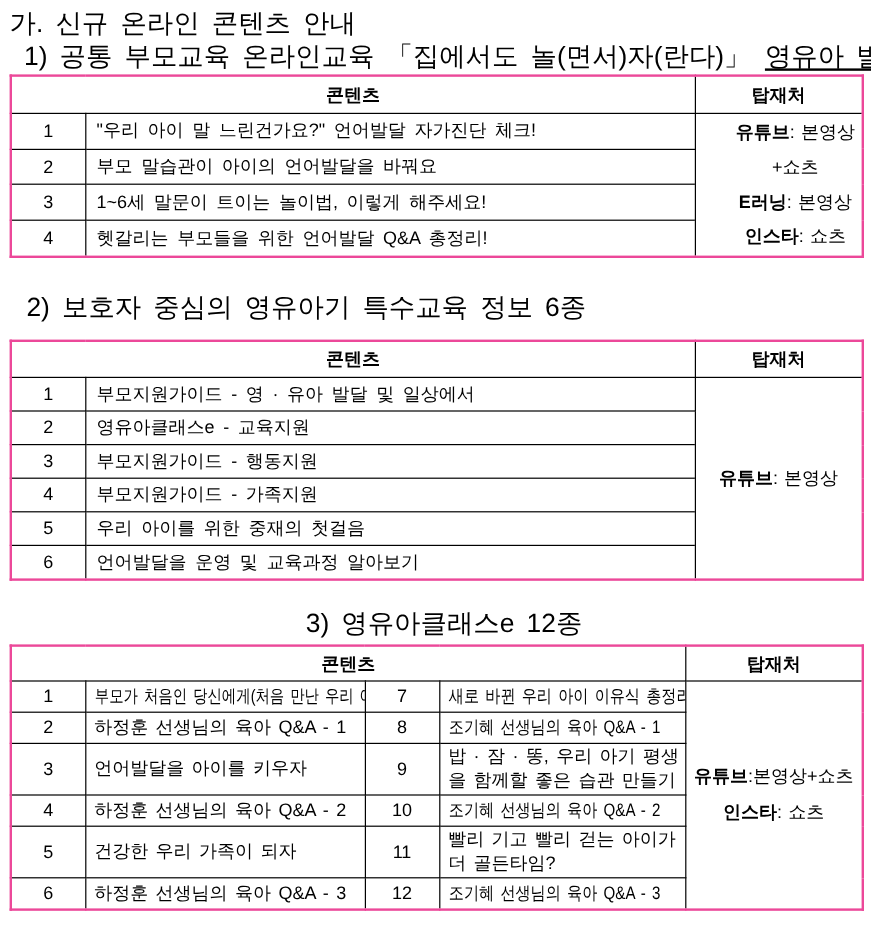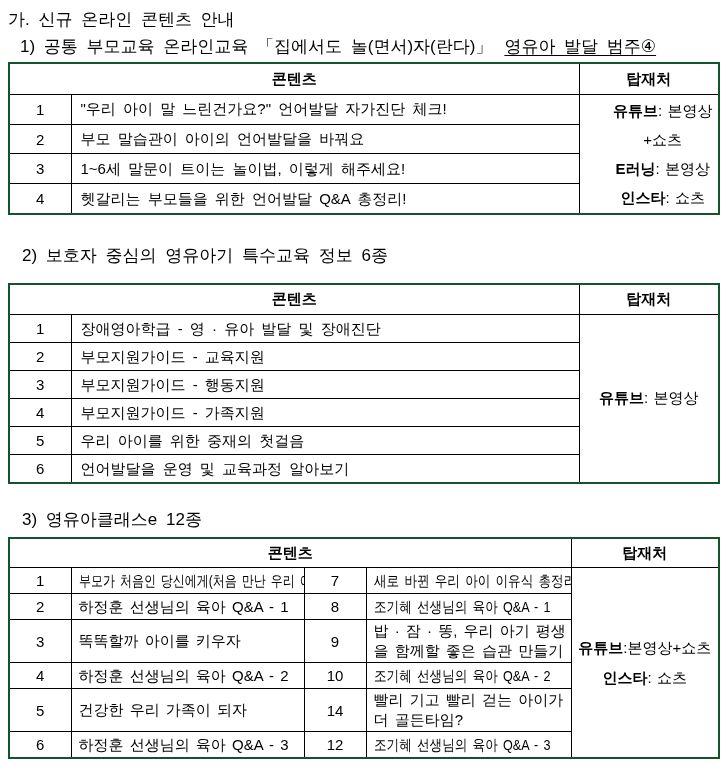--- a/index.html
+++ b/index.html
@@ -2,30 +2,30 @@
 <html><head>
 <meta charset="utf-8">
 <style>
   html,body{margin:0;padding:0;background:#fff;}
   .page{
     width:726px;height:772px;box-sizing:border-box;
     padding:8px 8px 0 8px;
     font-family:"Liberation Sans","DejaVu Sans",sans-serif;
     color:#000;background:#fff;overflow:hidden;
   }
-  .hline{font-size:17px;line-height:24px;word-spacing:4px;white-space:nowrap;}
+  .hline{font-size:22px;line-height:24px;word-spacing:4px;white-space:nowrap;}
   .h1{margin:0 0 3px 0;}
   .h2{margin:0 0 3px 12px;}
   .h2 .ul{text-decoration:underline;text-underline-offset:3px;margin-left:12px;}
   .h3{margin:0 0 11px 42px;}
-  .sec-head{font-size:17px;line-height:24px;word-spacing:4px;}
+  .sec-head{font-size:22px;line-height:24px;word-spacing:4px;}
   .sec2-head{margin:29px 0 15px 14px;}
-  .sec3-head{margin:24px 0 5px 14px;}
+  .sec3-head{margin:24px 0 5px 14px;text-align:center;}
   table{border-collapse:collapse;table-layout:fixed;width:710px;background:#fff;}
-  table{border:2px solid #14532d;}
+  table{border:2px solid #ec4899;}
   th,td{border:1px solid #000;font-size:15px;color:#000;overflow:hidden;}
   th{font-weight:bold;text-align:center;}
   #t1 th{height:28px;} #t2 th{height:27px;} #t3 th{height:26px;}
   #t1 td{height:22px;} #t2 td{height:25px;}
   #t3 td{height:23px;padding-top:1px;padding-bottom:1px;}
   td.num{text-align:center;}
   td.content{padding-left:9px;word-spacing:3px;line-height:20px;}
   #t3 td.content{padding-left:7px;word-spacing:2px;}
   td.platform{text-align:center;vertical-align:middle;word-spacing:1px;}
   td.platform b{font-weight:bold;}
@@ -89,28 +89,28 @@
       </colgroup>
     <tbody>
         <tr>
       <th colspan="2">콘텐츠</th>
       <th>탑재처</th>
     </tr>
     </tbody>
       <tbody id="t2-body">
         <tr class="">
           <td class="num">1</td>
-          <td class="content">장애영아학급 - 영 · 유아 발달 및 장애진단</td>
+          <td class="content">부모지원가이드 - 영 · 유아 발달 및 일상에서</td>
           <td class="platform" rowspan="6">
             <div><b>유튜브</b><span>: 본영상</span></div>
           </td>
         </tr>
         <tr class="">
           <td class="num">2</td>
-          <td class="content">부모지원가이드 - 교육지원</td>
+          <td class="content">영유아클래스e - 교육지원</td>
         </tr>
         <tr class="">
           <td class="num">3</td>
           <td class="content">부모지원가이드 - 행동지원</td>
         </tr>
         <tr class="">
           <td class="num">4</td>
           <td class="content">부모지원가이드 - 가족지원</td>
         </tr>
         <tr class="">
@@ -152,34 +152,34 @@
           </td>
         </tr>
         <tr class="">
           <td class="num">2</td>
           <td class="content">하정훈 선생님의 육아 Q&amp;A - 1</td>
           <td class="num">8</td>
           <td class="content"><span class="cx2">조기혜 선생님의 육아 Q&amp;A - 1</span></td>
         </tr>
         <tr class="">
           <td class="num">3</td>
-          <td class="content">똑똑할까 아이를 키우자</td>
+          <td class="content">언어발달을 아이를 키우자</td>
           <td class="num">9</td>
           <td class="content">밥 · 잠 · 똥, 우리 아기 평생을 함께할 좋은 습관 만들기</td>
         </tr>
         <tr class="">
           <td class="num">4</td>
           <td class="content">하정훈 선생님의 육아 Q&amp;A - 2</td>
           <td class="num">10</td>
           <td class="content"><span class="cx2">조기혜 선생님의 육아 Q&amp;A - 2</span></td>
         </tr>
         <tr class="">
           <td class="num">5</td>
           <td class="content">건강한 우리 가족이 되자</td>
-          <td class="num">14</td>
+          <td class="num">11</td>
           <td class="content">빨리 기고 빨리 걷는 아이가 더 골든타임?</td>
         </tr>
         <tr class="">
           <td class="num">6</td>
           <td class="content">하정훈 선생님의 육아 Q&amp;A - 3</td>
           <td class="num">12</td>
           <td class="content"><span class="cx2">조기혜 선생님의 육아 Q&amp;A - 3</span></td>
         </tr>
       </tbody>
   </table>

